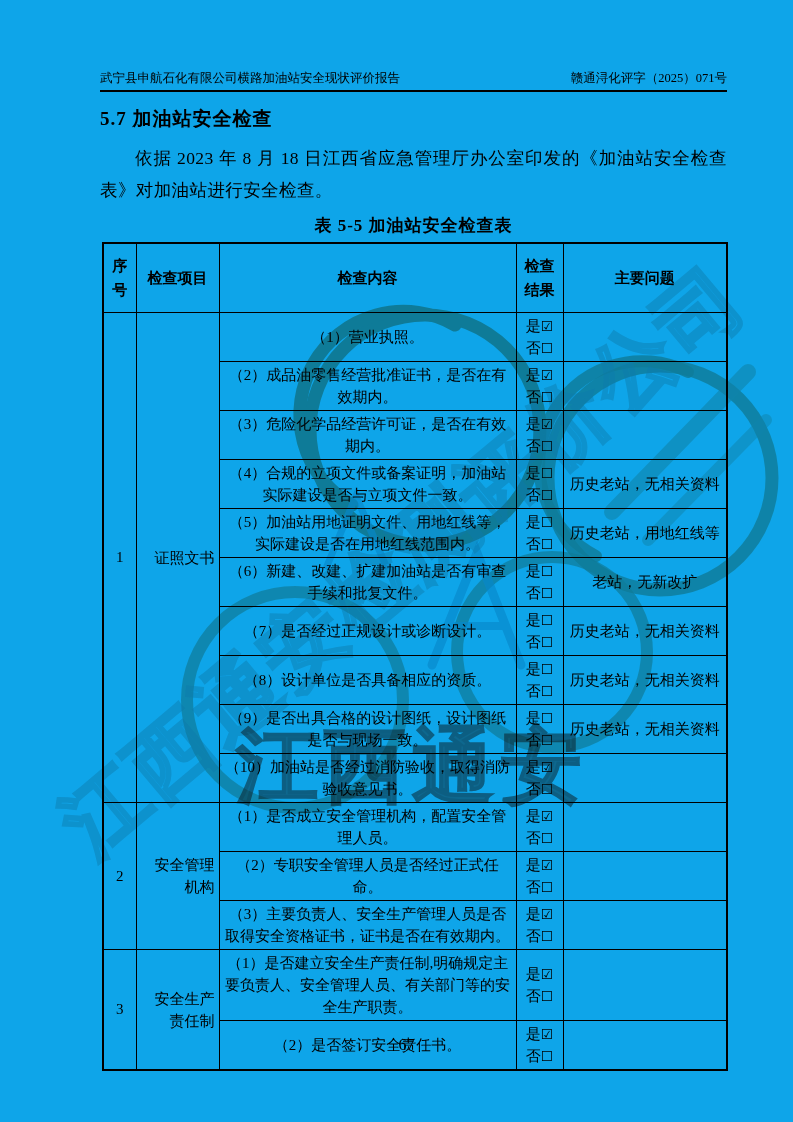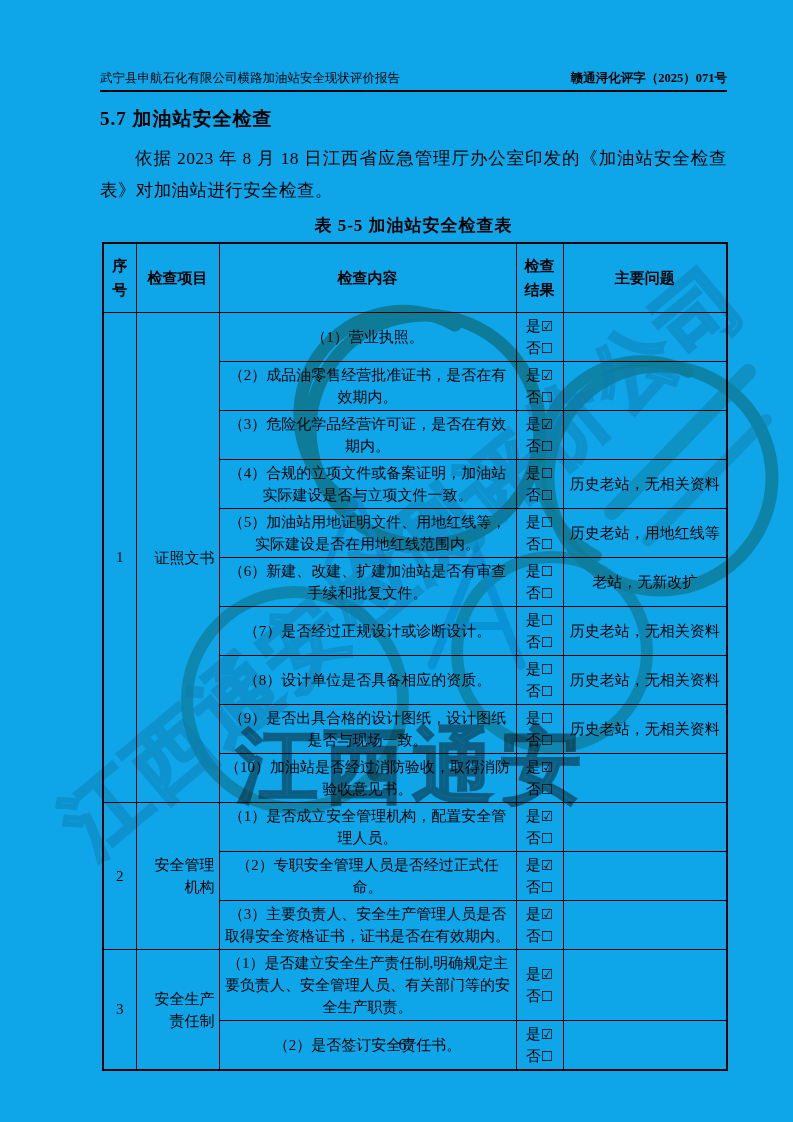--- a/index.html
+++ b/index.html
@@ -13,21 +13,21 @@
     color:#000;
   }
   
   .doc-header{
     position:absolute;left:100px;top:70px;width:627px;
     display:flex;justify-content:space-between;align-items:flex-end;
     font-size:12.5px;line-height:16px;
     border-bottom:2px solid #000;
     padding-bottom:4px;
   }
-  .doc-header .hr-right{font-weight:bold;}
+  .doc-header .hr-right{font-weight:normal;}
   
   .content{position:absolute;left:100px;top:100px;width:627px;}
   .section-title{
     font-size:19px;font-weight:bold;
     margin:6px 0 10px 0;letter-spacing:1px;
   }
   .para{
     font-size:17.5px;line-height:32px;
     text-align:justify;text-indent:2em;
     margin:0 0 8px 0;letter-spacing:0.4px;

